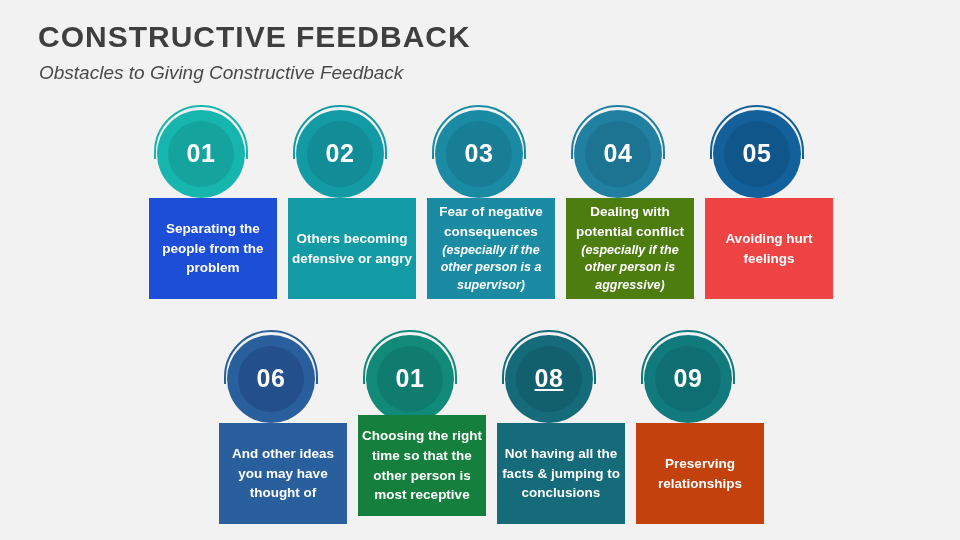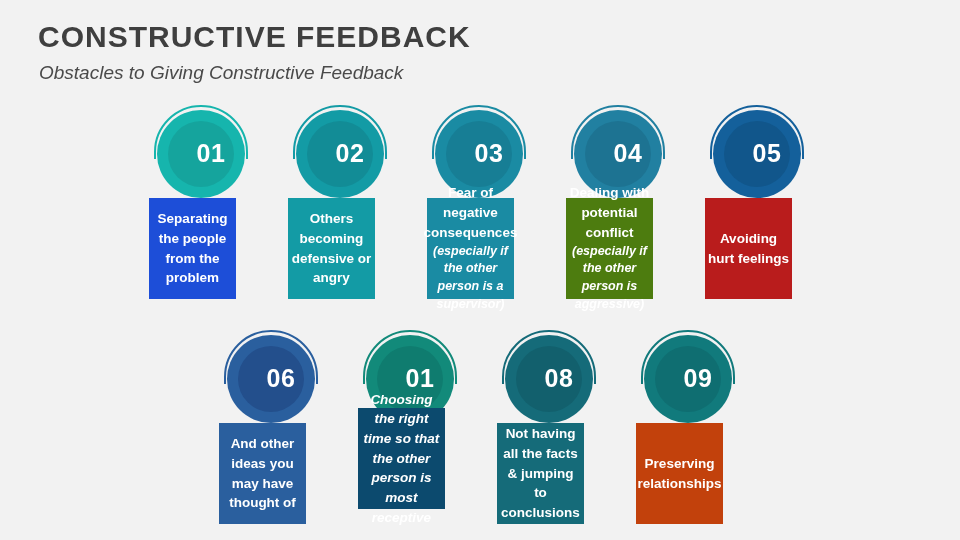--- a/index.html
+++ b/index.html
@@ -27,30 +27,30 @@
   }
 
   .card{position:absolute;}
 
   .badge{
     position:absolute;left:0;top:0;
     width:108px;height:108px;
   }
   .badge svg{position:absolute;left:0;top:0;}
   .num{
-    position:absolute;left:10px;top:0;width:108px;height:108px;
+    position:absolute;left:0;top:0;width:108px;height:108px;
     display:flex;align-items:center;justify-content:center;
     color:#ffffff;font-size:25px;font-weight:bold;
     letter-spacing:0.5px;
     padding-bottom:2px;box-sizing:border-box;text-align:right;
   }
 
   .box{
     position:absolute;
-    width:87px;
+    width:128px;
     display:flex;flex-direction:column;
     align-items:center;justify-content:center;
     text-align:center;
     box-sizing:border-box;
     padding:4px 3px;
   }
   .box .main{
     color:#ffffff;font-size:13.5px;font-weight:bold;
     line-height:1.46;
   }
@@ -124,21 +124,21 @@
       </div>
       <div class="card" style="left: 703px; top: 98px;">
         <div class="badge">
           <svg width="108" height="108" viewBox="0 0 108 108">
             <path d="M 8 61 L 8 54 A 46 46 0 0 1 100 54 L 100 61" fill="none" stroke="#14609b" stroke-width="2"></path>
             <circle cx="54" cy="56" r="44" fill="#14609b"></circle>
             <circle cx="54" cy="56" r="33" fill="#11568b"></circle>
           </svg>
           <div class="num" style="padding-top: 4px;">05</div>
         </div>
-        <div class="box" style="left: 2px; top: 100px; height: 101px; background: #b91c1c;">
+        <div class="box" style="left: 2px; top: 100px; height: 101px; background: #ef4444;">
           <div class="main">Avoiding hurt feelings</div>
         </div>
       </div>
       <div class="card" style="left: 217px; top: 323px;">
         <div class="badge">
           <svg width="108" height="108" viewBox="0 0 108 108">
             <path d="M 8 61 L 8 54 A 46 46 0 0 1 100 54 L 100 61" fill="none" stroke="#2a5f9e" stroke-width="2"></path>
             <circle cx="54" cy="56" r="44" fill="#2a5f9e"></circle>
             <circle cx="54" cy="56" r="33" fill="#234f8c"></circle>
           </svg>
@@ -150,32 +150,32 @@
       </div>
       <div class="card" style="left: 356px; top: 323px;">
         <div class="badge">
           <svg width="108" height="108" viewBox="0 0 108 108">
             <path d="M 8 61 L 8 54 A 46 46 0 0 1 100 54 L 100 61" fill="none" stroke="#128a7a" stroke-width="2"></path>
             <circle cx="54" cy="56" r="44" fill="#128a7a"></circle>
             <circle cx="54" cy="56" r="33" fill="#0f7c6f"></circle>
           </svg>
           <div class="num" style="padding-top: 4px;">01</div>
         </div>
-        <div class="box" style="left: 2px; top: 85px; height: 101px; background: #0c4a6e; font-style: italic;">
+        <div class="box" style="left: 2px; top: 92px; height: 101px; background: #15803d;">
           <div class="main">Choosing the right time so that the other person is most receptive</div>
         </div>
       </div>
       <div class="card" style="left: 495px; top: 323px;">
         <div class="badge">
           <svg width="108" height="108" viewBox="0 0 108 108">
             <path d="M 8 61 L 8 54 A 46 46 0 0 1 100 54 L 100 61" fill="none" stroke="#156b79" stroke-width="2"></path>
             <circle cx="54" cy="56" r="44" fill="#156b79"></circle>
             <circle cx="54" cy="56" r="33" fill="#12606d"></circle>
           </svg>
-          <div class="num" style="padding-top: 4px;">08</div>
+          <div class="num" style="padding-top: 4px; text-decoration: underline;">08</div>
         </div>
         <div class="box" style="left: 2px; top: 100px; height: 101px; background: rgb(21, 107, 121);">
           <div class="main">Not having all the facts &amp; jumping to conclusions</div>
         </div>
       </div>
       <div class="card" style="left: 634px; top: 323px;">
         <div class="badge">
           <svg width="108" height="108" viewBox="0 0 108 108">
             <path d="M 8 61 L 8 54 A 46 46 0 0 1 100 54 L 100 61" fill="none" stroke="#117a7c" stroke-width="2"></path>
             <circle cx="54" cy="56" r="44" fill="#117a7c"></circle>

